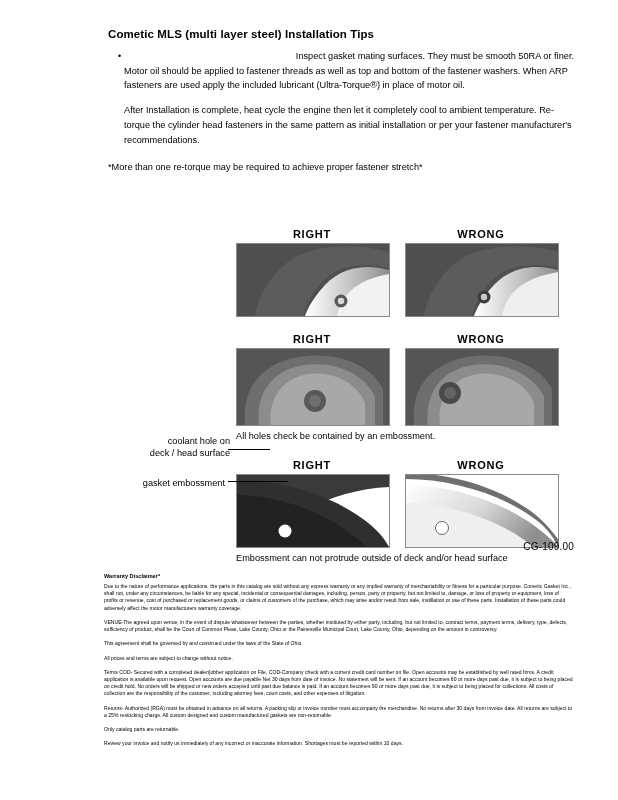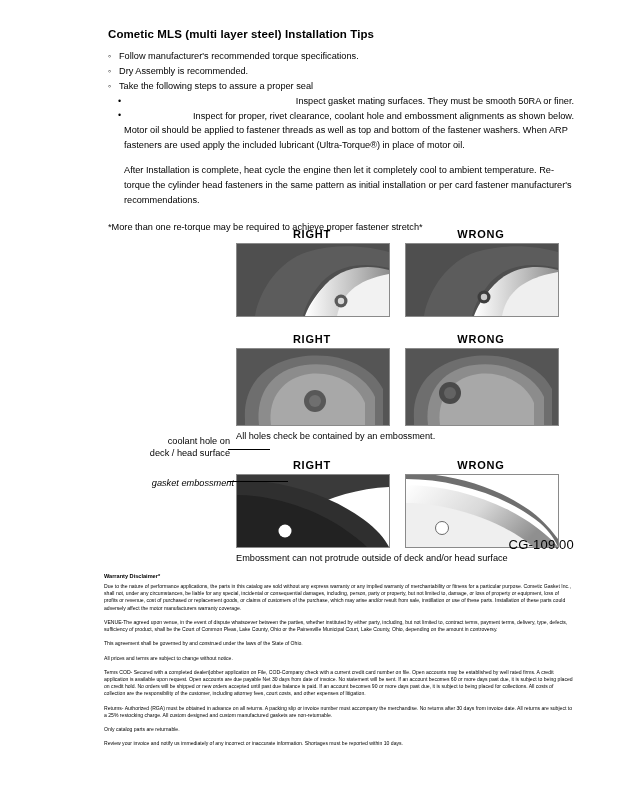--- a/index.html
+++ b/index.html
@@ -127,21 +127,21 @@
 
   .callouts {
     position: absolute;
     left: 0px;
     top: 102px;
     width: 132px;
     font-size: 9.2px;
     text-align: right;
   }
   .callout-1 { position: absolute; right: 6px; top: 0px; line-height: 1.35; width: 132px;}
-  .callout-2 { position: absolute; right: 2px; top: 42px; line-height: 1.35; width: 132px; font-style: italic;}
+  .callout-2 { position: absolute; right: 11px; top: 42px; line-height: 1.35; width: 132px;}
   .lead-line {
     position: absolute;
     background: #000;
     height: 1px;
   }
 
   
   .warranty {
     position: absolute;
     left: 104px;
@@ -156,45 +156,39 @@
   .warranty p {
     font-size: 5.1px;
     line-height: 1.42;
     margin: 0 0 7px 0;
     text-align: left;
   }
   .docnum {
     position: absolute;
     right: 44px;
     bottom: 24px;
-    font-size: 13px;
+    font-size: 10px;
     font-weight: normal;
     letter-spacing: 0.2px;
   }
 </style>
 </head>
 <body>
 
 <div class="page">
 
   <div class="content">
     <h1 class="title">Cometic MLS (multi layer steel) Installation Tips</h1>
 
-    <ul class="bullets">
-      <li>Follow manufacturer's recommended torque specifications.</li>
-      <li>Dry Assembly is recommended.</li>
-      <li>Take the following steps to assure a proper seal</li>
-    </ul>
     <ul class="subbullets">
       <li>Inspect gasket mating surfaces.  They must be smooth 50RA or finer.</li>
-      <li>Inspect for proper, rivet clearance, coolant hole and embossment alignments as shown below.</li>
     </ul>
 
     <p class="body">Motor oil should be applied to fastener threads as well as top and bottom of the fastener washers. When ARP fasteners are used apply the included lubricant (Ultra-Torque®) in place of motor oil.</p>
-    <p class="body">After Installation is complete, heat cycle the engine then let it completely cool to ambient temperature. Re-torque the cylinder head fasteners in the same pattern as initial installation or per card fastener manufacturer's recommendations.</p>
+    <p class="body">After Installation is complete, heat cycle the engine then let it completely cool to ambient temperature. Re-torque the cylinder head fasteners in the same pattern as initial installation or per your fastener manufacturer's recommendations.</p>
     <p class="note">*More than one re-torque may be required to achieve proper fastener stretch*</p>
   </div>
 
   <div class="figures">
 
     <div class="fig-row">
       <div class="fig-cell">
         <div class="fig-label">RIGHT</div>
         <svg class="fig-img" viewBox="0 0 152 72">
           <defs>

